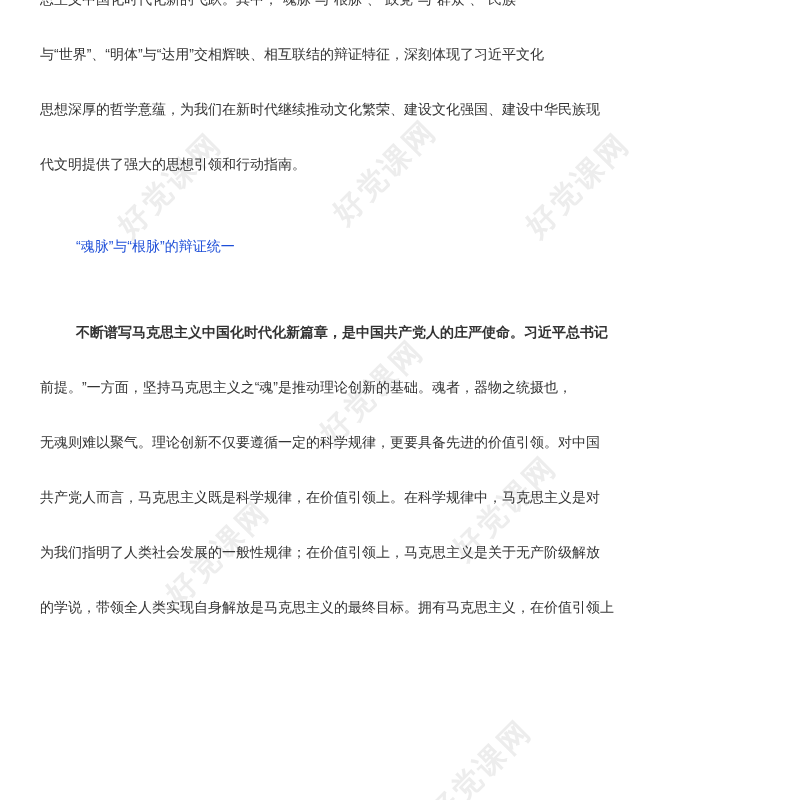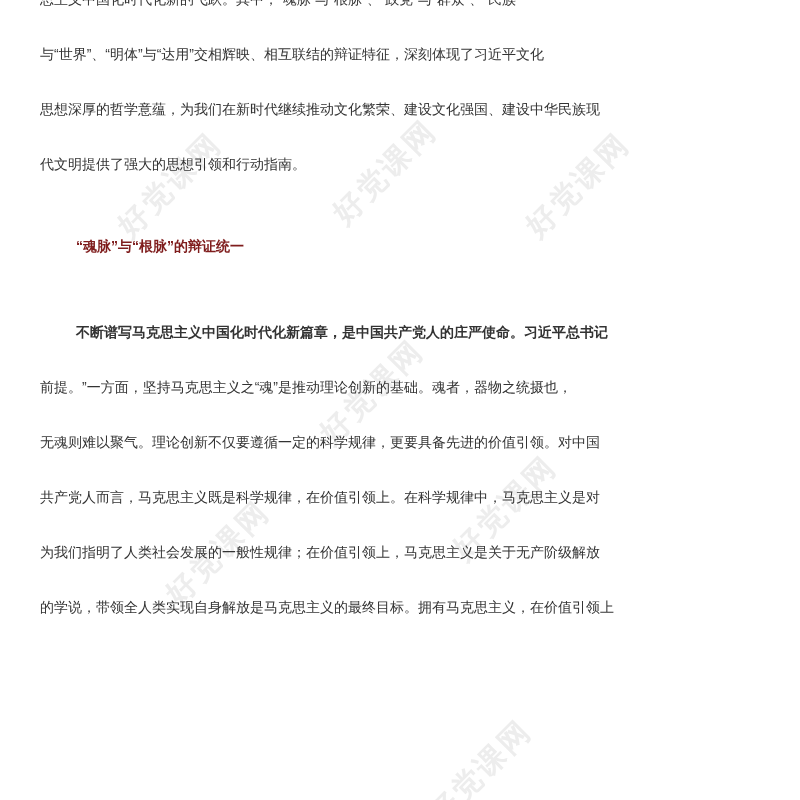--- a/index.html
+++ b/index.html
@@ -46,22 +46,22 @@
     line-height: 55px;
     font-size: 14px;
     letter-spacing: 0px;
     white-space: nowrap;
   }
   .indent {
     padding-left: 36px;
     font-weight: bold;
   }
   .heading {
-    font-weight: bold;
-    color: #7f1d1d;
+    font-weight: normal;
+    color: #1d4ed8;
     margin-top: 27px;
     margin-bottom: 31px;
   }
 </style>
 </head>
 <body>
 
 <div class="page">
 
   <div class="watermark" style="left:170px; top:185px;">好党课网</div>

